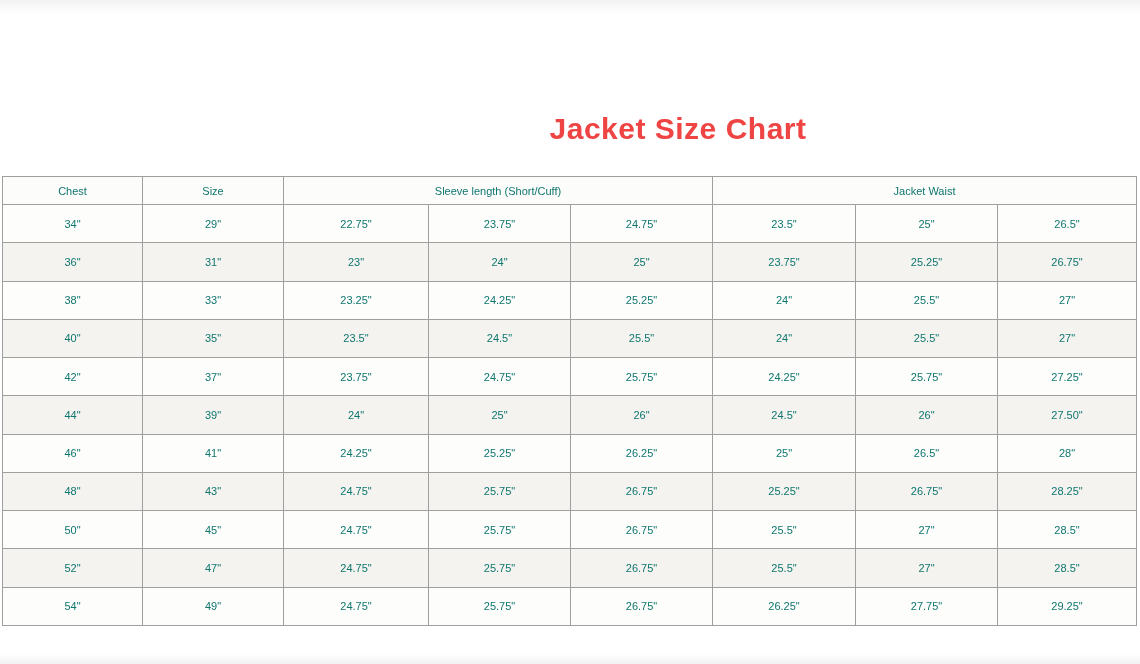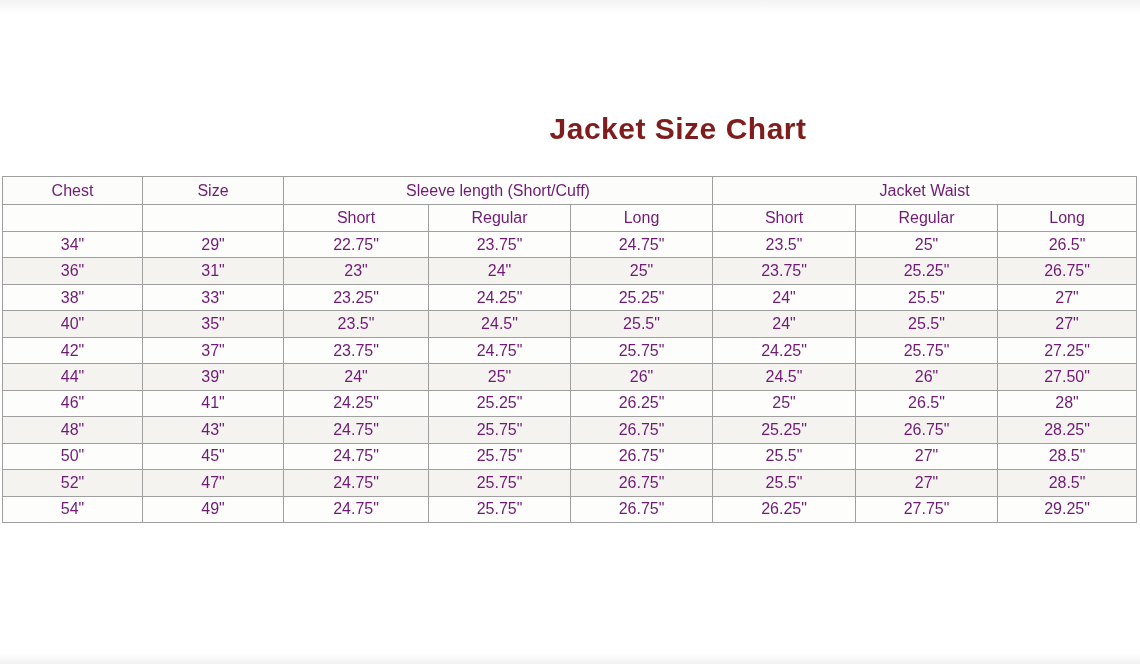--- a/index.html
+++ b/index.html
@@ -38,25 +38,25 @@
     font-size: 30px;
     font-weight: bold;
     letter-spacing: 0.5px;
     color: #cd4b1e;
   }
   table.size-table {
     position: absolute;
     left: 2px;
     top: 176px;
     width: 1134px;
-    height: 347px;
+    height: 450px;
     border-collapse: collapse;
     table-layout: fixed;
-    font-size: 16px;
-    color: #701a75;
+    font-size: 11px;
+    color: #0f766e;
   }
   table.size-table th,
   table.size-table td {
     border: 1px solid #9f9f9f;
     text-align: center;
     vertical-align: middle;
     font-weight: 400;
     padding: 0;
     overflow: hidden;
     white-space: nowrap;
@@ -64,50 +64,40 @@
   thead tr.header-group-row { height: 28px; background: #fcfcfb; }
   thead tr.sub-header-row   { height: 27px; background: #fdfdfc; }
   tbody tr { background: #fdfdfc; }
   tbody tr.alt { background: #f4f3f0; }
 </style>
 </head>
 <body>
 
 <div class="photo-edge-top"></div>
 
-<h1 class="title" style="color: #7f1d1d;">Jacket Size Chart</h1>
+<h1 class="title" style="color: #ef4444;">Jacket Size Chart</h1>
 
 <table class="size-table">
   <colgroup>
     <col style="width:140px">
       <col style="width:141px">
       <col style="width:145px">
       <col style="width:142px">
     <col style="width:142px">
       <col style="width:143px">
       <col style="width:142px">
       <col style="width:139px">
   </colgroup>
   <thead>
       <tr class="header-group-row">
         <th colspan="1">Chest</th>
         <th colspan="1">Size</th>
         <th colspan="3">Sleeve length (Short/Cuff)</th>
         <th colspan="3">Jacket Waist</th>
       </tr>
-      <tr class="sub-header-row">
-        <th></th>
-        <th></th>
-        <th>Short</th>
-        <th>Regular</th>
-        <th>Long</th>
-        <th>Short</th>
-        <th>Regular</th>
-        <th>Long</th>
-      </tr>
     </thead>
   <tbody>
       <tr>
         <td>34"</td>
         <td>29"</td>
         <td>22.75"</td>
         <td>23.75"</td>
         <td>24.75"</td>
         <td>23.5"</td>
         <td>25"</td>

